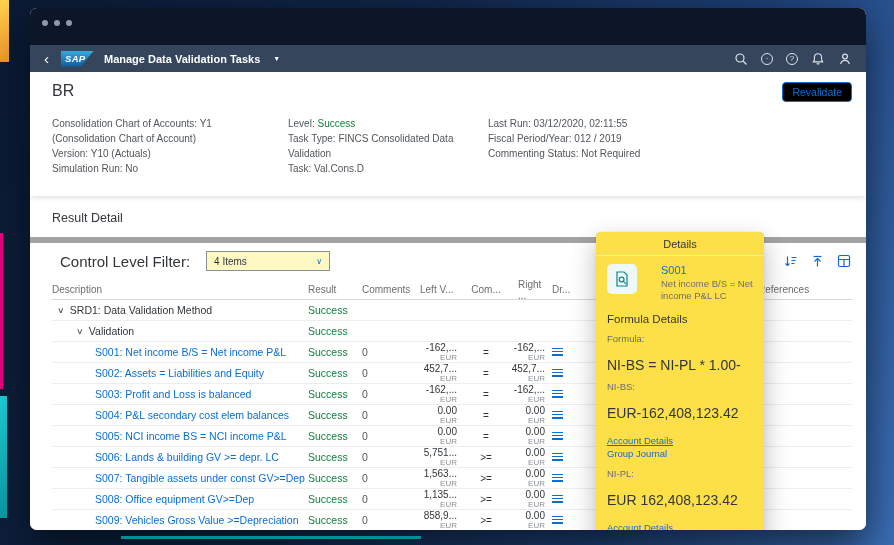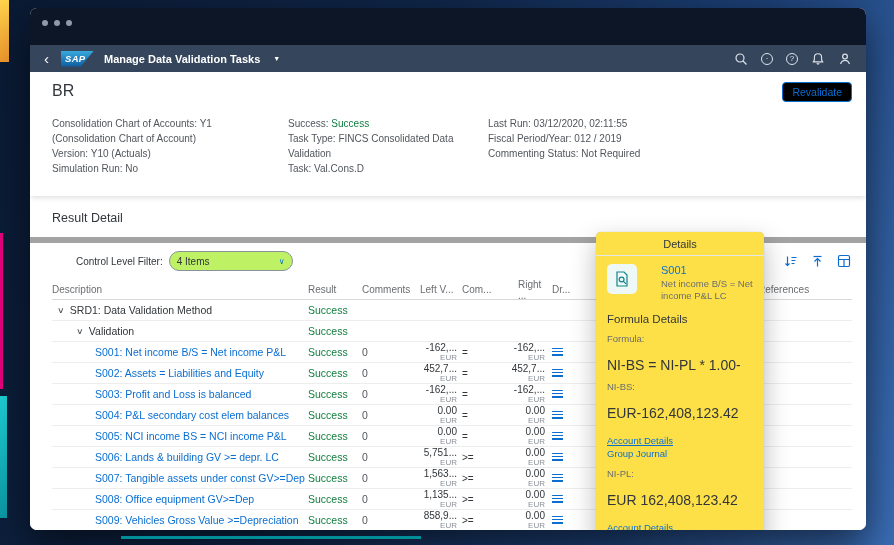--- a/index.html
+++ b/index.html
@@ -30,36 +30,36 @@
 .page-title{font-size:16px;font-weight:400;color:#32363a}
 .btn{border:1px solid #0a6ed1;color:#0a6ed1;background:#000000;border-radius:4px;font-size:10.5px;padding:2px 9px;height:20px;cursor:pointer}
 .info{display:flex;margin-top:14px;font-size:10px;line-height:15px;color:#51565c}
 .ic1{width:236px;padding-right:16px}
 .ic2{width:200px;padding-right:10px}
 .ic3{flex:1}
 .green{color:#107e3e}
 .section-bar{border-bottom:6px solid #a3a3a3;padding:12px 14px 0 22px}
 .section-title{display:inline-block;font-size:12.5px;color:#32363a;padding-bottom:12px}
 .table-toolbar{margin:7px 14px 0 22px;width:800px;display:flex;align-items:center;height:22px}
-.filter-label{font-size:10px;color:#32363a;margin-left:24px}
-.select{margin-left:6px;width:124px;height:20px;border:1px solid #89919a;border-radius:10px;display:flex;align-items:center;justify-content:space-between;padding:0 7px;font-size:10px;color:#32363a;background:#bef264;cursor:pointer}
+.filter-label{font-size:15px;color:#32363a;margin-left:8px}
+.select{margin-left:16px;width:124px;height:20px;border:1px solid #89919a;border-radius:0;display:flex;align-items:center;justify-content:space-between;padding:0 7px;font-size:10px;color:#32363a;background:#fef9c3;cursor:pointer}
 .sel-caret{color:#0a6ed1;font-size:8px}
 .tb-icons{margin-left:auto;display:flex;align-items:center;gap:11px}
 .tb-ic{width:16px;height:16px;display:flex;align-items:center;justify-content:center;cursor:pointer}
 
 .table{margin-left:22px;width:800px}
 .tr{display:flex;align-items:center;height:21px;border-bottom:1px solid #ededed;width:800px}
 .thead{height:20px;border-bottom:1px solid #d5d9dc;margin-top:8px}
 .thead .td{color:#6a6d70 !important;font-size:10px}
 .td{flex:none}
 .c-desc{width:256px;display:flex;align-items:center;white-space:nowrap;overflow:hidden;font-size:10.5px;color:#32363a}
 .c-result{width:54px;font-size:10.5px;color:#107e3e}
 .c-com{width:52px;font-size:10.5px;color:#51565c}
 .c-left{width:48px}
-.c-op{width:48px;text-align:left;font-size:10px;color:#32363a}
+.c-op{width:48px;text-align:center;font-size:10px;color:#32363a}
 .c-right{width:40px}
 .c-dr{width:24px;display:flex;align-items:center;padding-left:2px}
 .c-extra{width:88px}
 .c-spacer{width:88px}
 .c-refs{width:72px;padding-left:8px;font-size:10.5px;color:#0a6ed1}
 .num{text-align:right;padding-right:5px}
 .thead .c-left{text-align:left;padding-left:6px}
 .thead .c-right{text-align:left;padding-left:8px}
 .thead .c-dr{padding-left:2px;font-size:10px}
 .v{font-size:10px;line-height:10px;color:#32363a}
@@ -135,21 +135,21 @@
         <div class="page-title">BR</div>
         <button class="btn">Revalidate</button>
       </div>
       <div class="info">
         <div class="ic1">
           <div>Consolidation Chart of Accounts: Y1 (Consolidation Chart of Account)</div>
           <div>Version: Y10 (Actuals)</div>
           <div>Simulation Run: No</div>
         </div>
         <div class="ic2">
-          <div><span>Success: </span><span class="green">Success</span></div>
+          <div><span>Level: </span><span class="green">Success</span></div>
           <div>Task Type: FINCS Consolidated Data Validation</div>
           <div>Task: Val.Cons.D</div>
         </div>
         <div class="ic3">
           <div>Last Run: 03/12/2020, 02:11:55</div>
           <div>Fiscal Period/Year: 012 / 2019</div>
           <div>Commenting Status: Not Required</div>
         </div>
       </div>
     </div>

